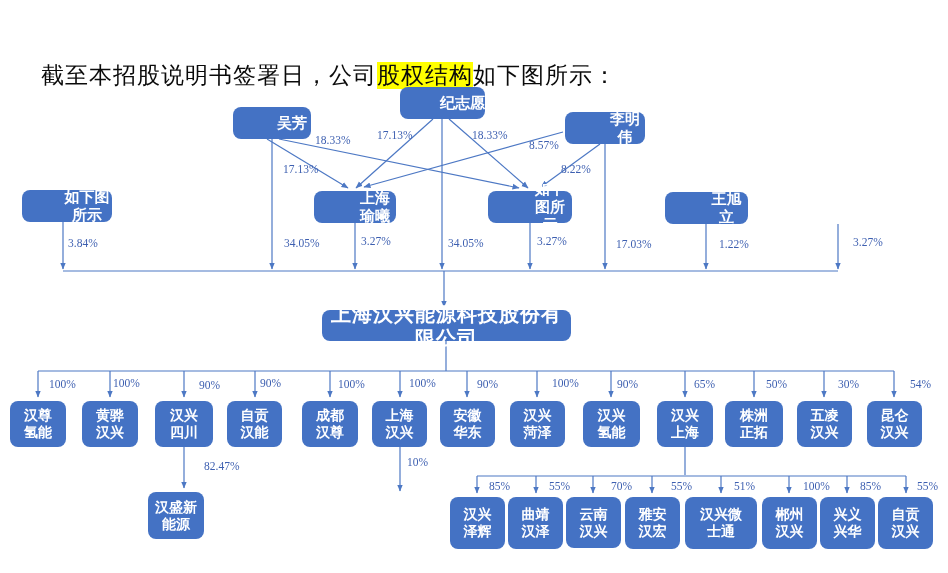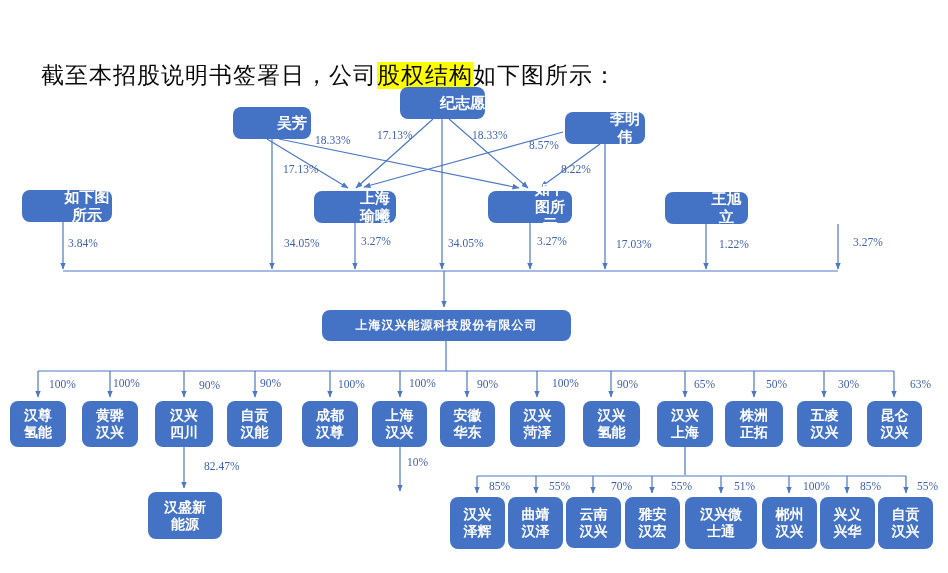--- a/index.html
+++ b/index.html
@@ -38,21 +38,21 @@
     display: flex;
     align-items: center;
     justify-content: center;
     text-align: center;
     font-weight: bold;
     font-size: 14px;
     line-height: 1.2;
     white-space: pre-line;
   }
   .node.name { font-size: 15px; padding-left: 40px; }
-  .node.company { font-size: 12px; letter-spacing: 1px; }
+  .node.company { font-size: 20px; letter-spacing: 1px; }
   .pct {
     position: absolute;
     font-family: "Liberation Serif", "DejaVu Serif", serif;
     font-size: 11.5px;
     color: #3d5fb0;
     white-space: nowrap;
   }
 </style>
 </head>
 <body>
@@ -150,21 +150,21 @@
 氢能</div>
     <div class="node" style="left:657px;top:401px;width:56px;height:46px">汉兴
 上海</div>
     <div class="node" style="left:725px;top:401px;width:58px;height:46px">株洲
 正拓</div>
     <div class="node" style="left:797px;top:401px;width:55px;height:46px">五凌
 汉兴</div>
     <div class="node" style="left:867px;top:401px;width:55px;height:46px">昆仑
 汉兴</div>
 
-    <div class="node" style="left:148px;top:492px;width:74px;height:47px">汉盛新
+    <div class="node" style="left:148px;top:492px;width:56px;height:47px">汉盛新
 能源</div>
 
     <div class="node" style="left:450px;top:497px;width:55px;height:52px">汉兴
 泽辉</div>
     <div class="node" style="left:508px;top:497px;width:55px;height:52px">曲靖
 汉泽</div>
     <div class="node" style="left:566px;top:497px;width:55px;height:51px">云南
 汉兴</div>
     <div class="node" style="left:625px;top:497px;width:55px;height:52px">雅安
 汉宏</div>
@@ -198,21 +198,21 @@
     <span class="pct" style="left:199px;top:379px">90%</span>
     <span class="pct" style="left:260px;top:377px">90%</span>
     <span class="pct" style="left:338px;top:378px">100%</span>
     <span class="pct" style="left:409px;top:377px">100%</span>
     <span class="pct" style="left:477px;top:378px">90%</span>
     <span class="pct" style="left:552px;top:377px">100%</span>
     <span class="pct" style="left:617px;top:378px">90%</span>
     <span class="pct" style="left:694px;top:378px">65%</span>
     <span class="pct" style="left:766px;top:378px">50%</span>
     <span class="pct" style="left:838px;top:378px">30%</span>
-    <span class="pct" style="left:910px;top:378px">63%</span>
+    <span class="pct" style="left:910px;top:378px">54%</span>
 
     <span class="pct" style="left:204px;top:460px">82.47%</span>
     <span class="pct" style="left:407px;top:456px">10%</span>
 
     <span class="pct" style="left:489px;top:480px">85%</span>
     <span class="pct" style="left:549px;top:480px">55%</span>
     <span class="pct" style="left:611px;top:480px">70%</span>
     <span class="pct" style="left:671px;top:480px">55%</span>
     <span class="pct" style="left:734px;top:480px">51%</span>
     <span class="pct" style="left:803px;top:480px">100%</span>

